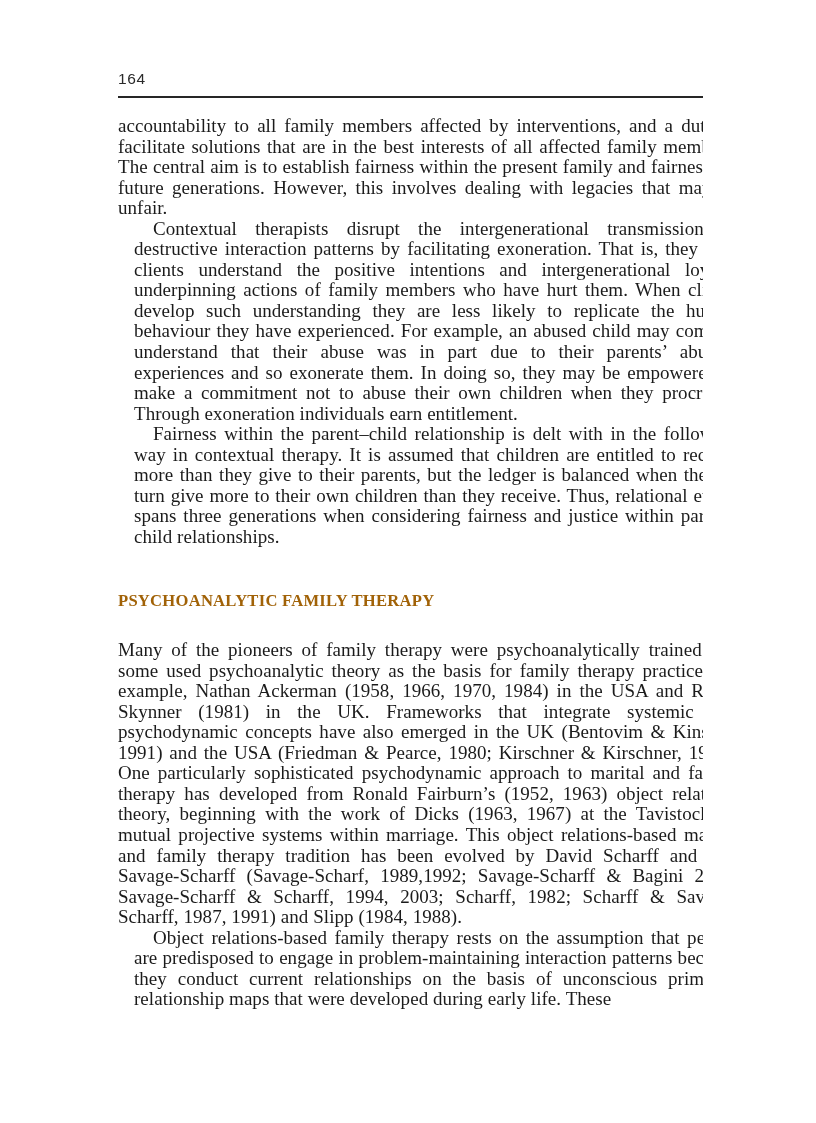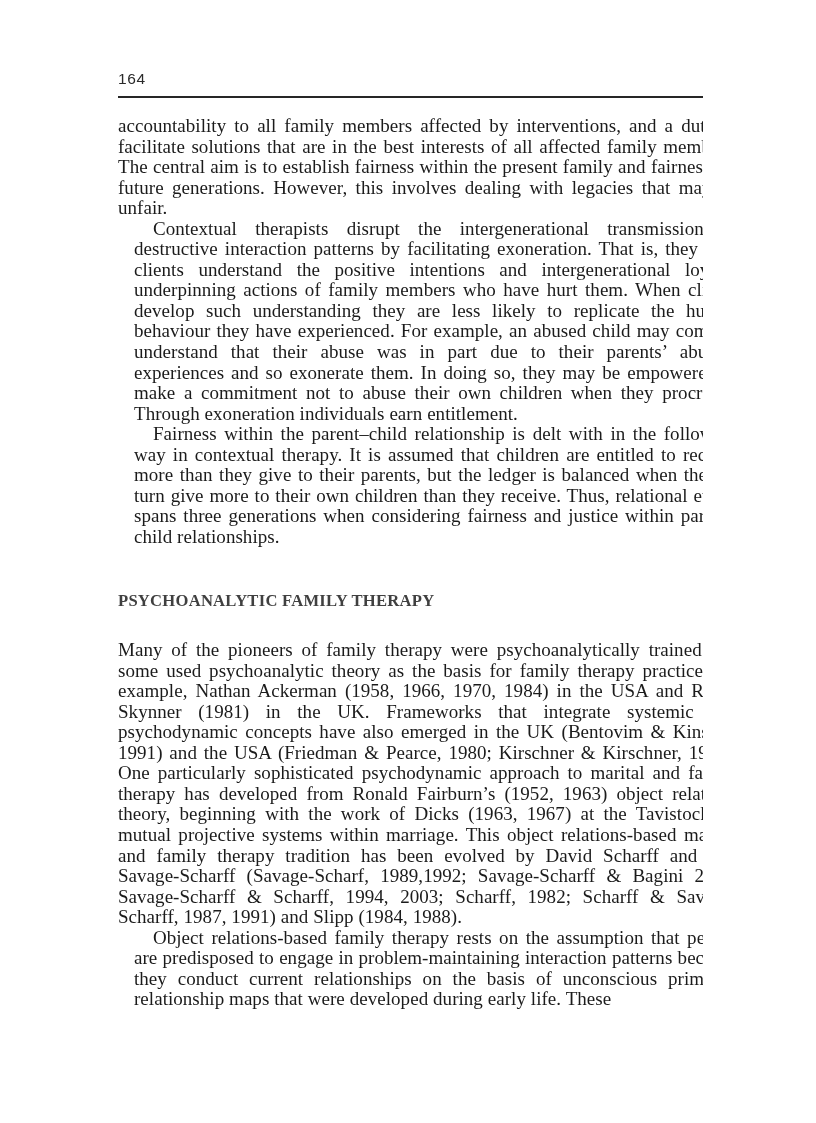--- a/index.html
+++ b/index.html
@@ -82,21 +82,21 @@
   }
 
   h2.section-heading {
     margin: 0;
     padding: 0;
     font-family: "Liberation Serif", "DejaVu Serif", serif;
     font-weight: 700;
     font-size: 16.6px;
     line-height: 20.55px;
     letter-spacing: 0.25px;
-    color: #404040;
+    color: #a16207;
     text-align: left;
   }
 
   .gap-before-heading { height: 44px; }
   .gap-after-heading  { height: 28px; }
 </style>
 </head>
 <body>
 
 <div class="page">

